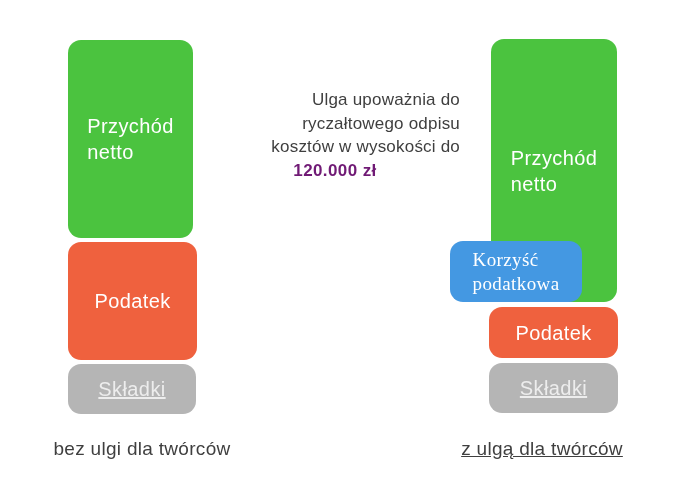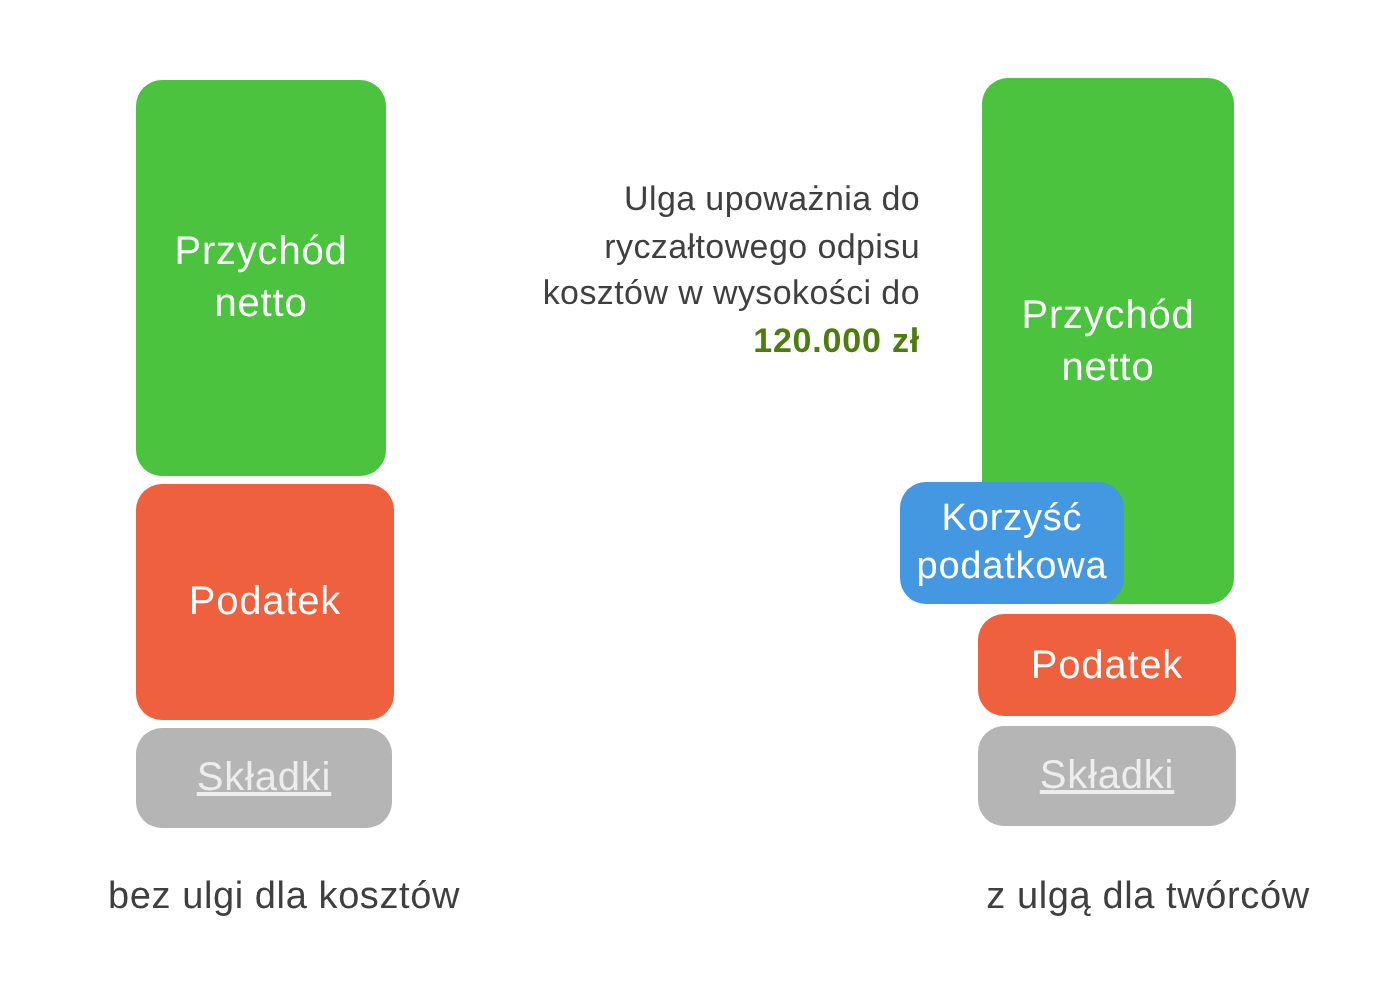--- a/index.html
+++ b/index.html
@@ -14,21 +14,20 @@
     height: 499px;
     background: #ffffff;
     overflow: hidden;
   }
   .block {
     position: absolute;
     border-radius: 13px;
     display: flex;
     align-items: center;
     justify-content: center;
-    text-align: center;
     box-sizing: border-box;
   }
   .block .block-label {
     white-space: pre-line;
     color: var(--light_text);
     font-size: 20px;
     line-height: 26px;
     letter-spacing: 0.4px;
     font-weight: 400;
   }
@@ -38,72 +37,73 @@
   .bg-gray   { background: var(--gray); }
   .bg-gray .block-label { color: var(--gray_block_text); text-decoration: underline; }
 
   
   .l-green  { left: 68px;  top: 40px;  width: 125px; height: 198px; }
   .l-orange { left: 68px;  top: 242px; width: 129px; height: 118px; }
   .l-gray   { left: 68px;  top: 364px; width: 128px; height: 50px;  }
 
   
   .r-green  { left: 491px; top: 39px;  width: 126px; height: 263px; z-index: 1; }
-  .r-blue   { left: 450px; top: 241px; width: 112px; height: 61px;  z-index: 2; }
+  .r-blue   { left: 450px; top: 241px; width: 132px; height: 61px;  z-index: 2; font-family: Liberation Serif, serif; }
   .r-blue .block-label { font-size: 19px; line-height: 24px; }
   .r-orange { left: 489px; top: 307px; width: 129px; height: 51px;  }
   .r-gray   { left: 489px; top: 363px; width: 129px; height: 50px;  }
 
   .caption {
     position: absolute;
     top: 438px;
     width: 220px;
     text-align: center;
     color: var(--dark_text);
     font-size: 19px;
     letter-spacing: 0.3px;
   }
   .caption-left  { left: 32px; }
-  .caption-right { left: 464px; }
+  .caption-right { left: 432px; text-decoration: underline; }
 
   .note {
     position: absolute;
     top: 88px;
     right: 237px;
     width: 250px;
     text-align: right;
     color: var(--dark_text);
     font-size: 17px;
     line-height: 23.5px;
     letter-spacing: 0.2px;
   }
   .note .note-text { white-space: pre-line; }
   .note .note-amount {
     display: block;
     font-weight: 700;
-    color: #4d7c0f;
+    color: #701a75;
     letter-spacing: 0.4px;
+    text-align: center;
   }
 </style>
 </head>
 <body>
 
 <div class="canvas">
 
   <div class="block bg-green l-green">
     <span class="block-label">Przychód
 netto</span>
   </div>
   <div class="block bg-orange l-orange">
     <span class="block-label">Podatek</span>
   </div>
   <div class="block bg-gray l-gray">
     <span class="block-label">Składki</span>
   </div>
-  <div class="caption caption-left">bez ulgi dla kosztów</div>
+  <div class="caption caption-left">bez ulgi dla twórców</div>
 
   <div class="note">
     <span class="note-text">Ulga upoważnia do
 ryczałtowego odpisu
 kosztów w wysokości do</span>
     <strong class="note-amount">120.000 zł</strong>
   </div>
 
   <div class="block bg-green r-green">
     <span class="block-label">Przychód

